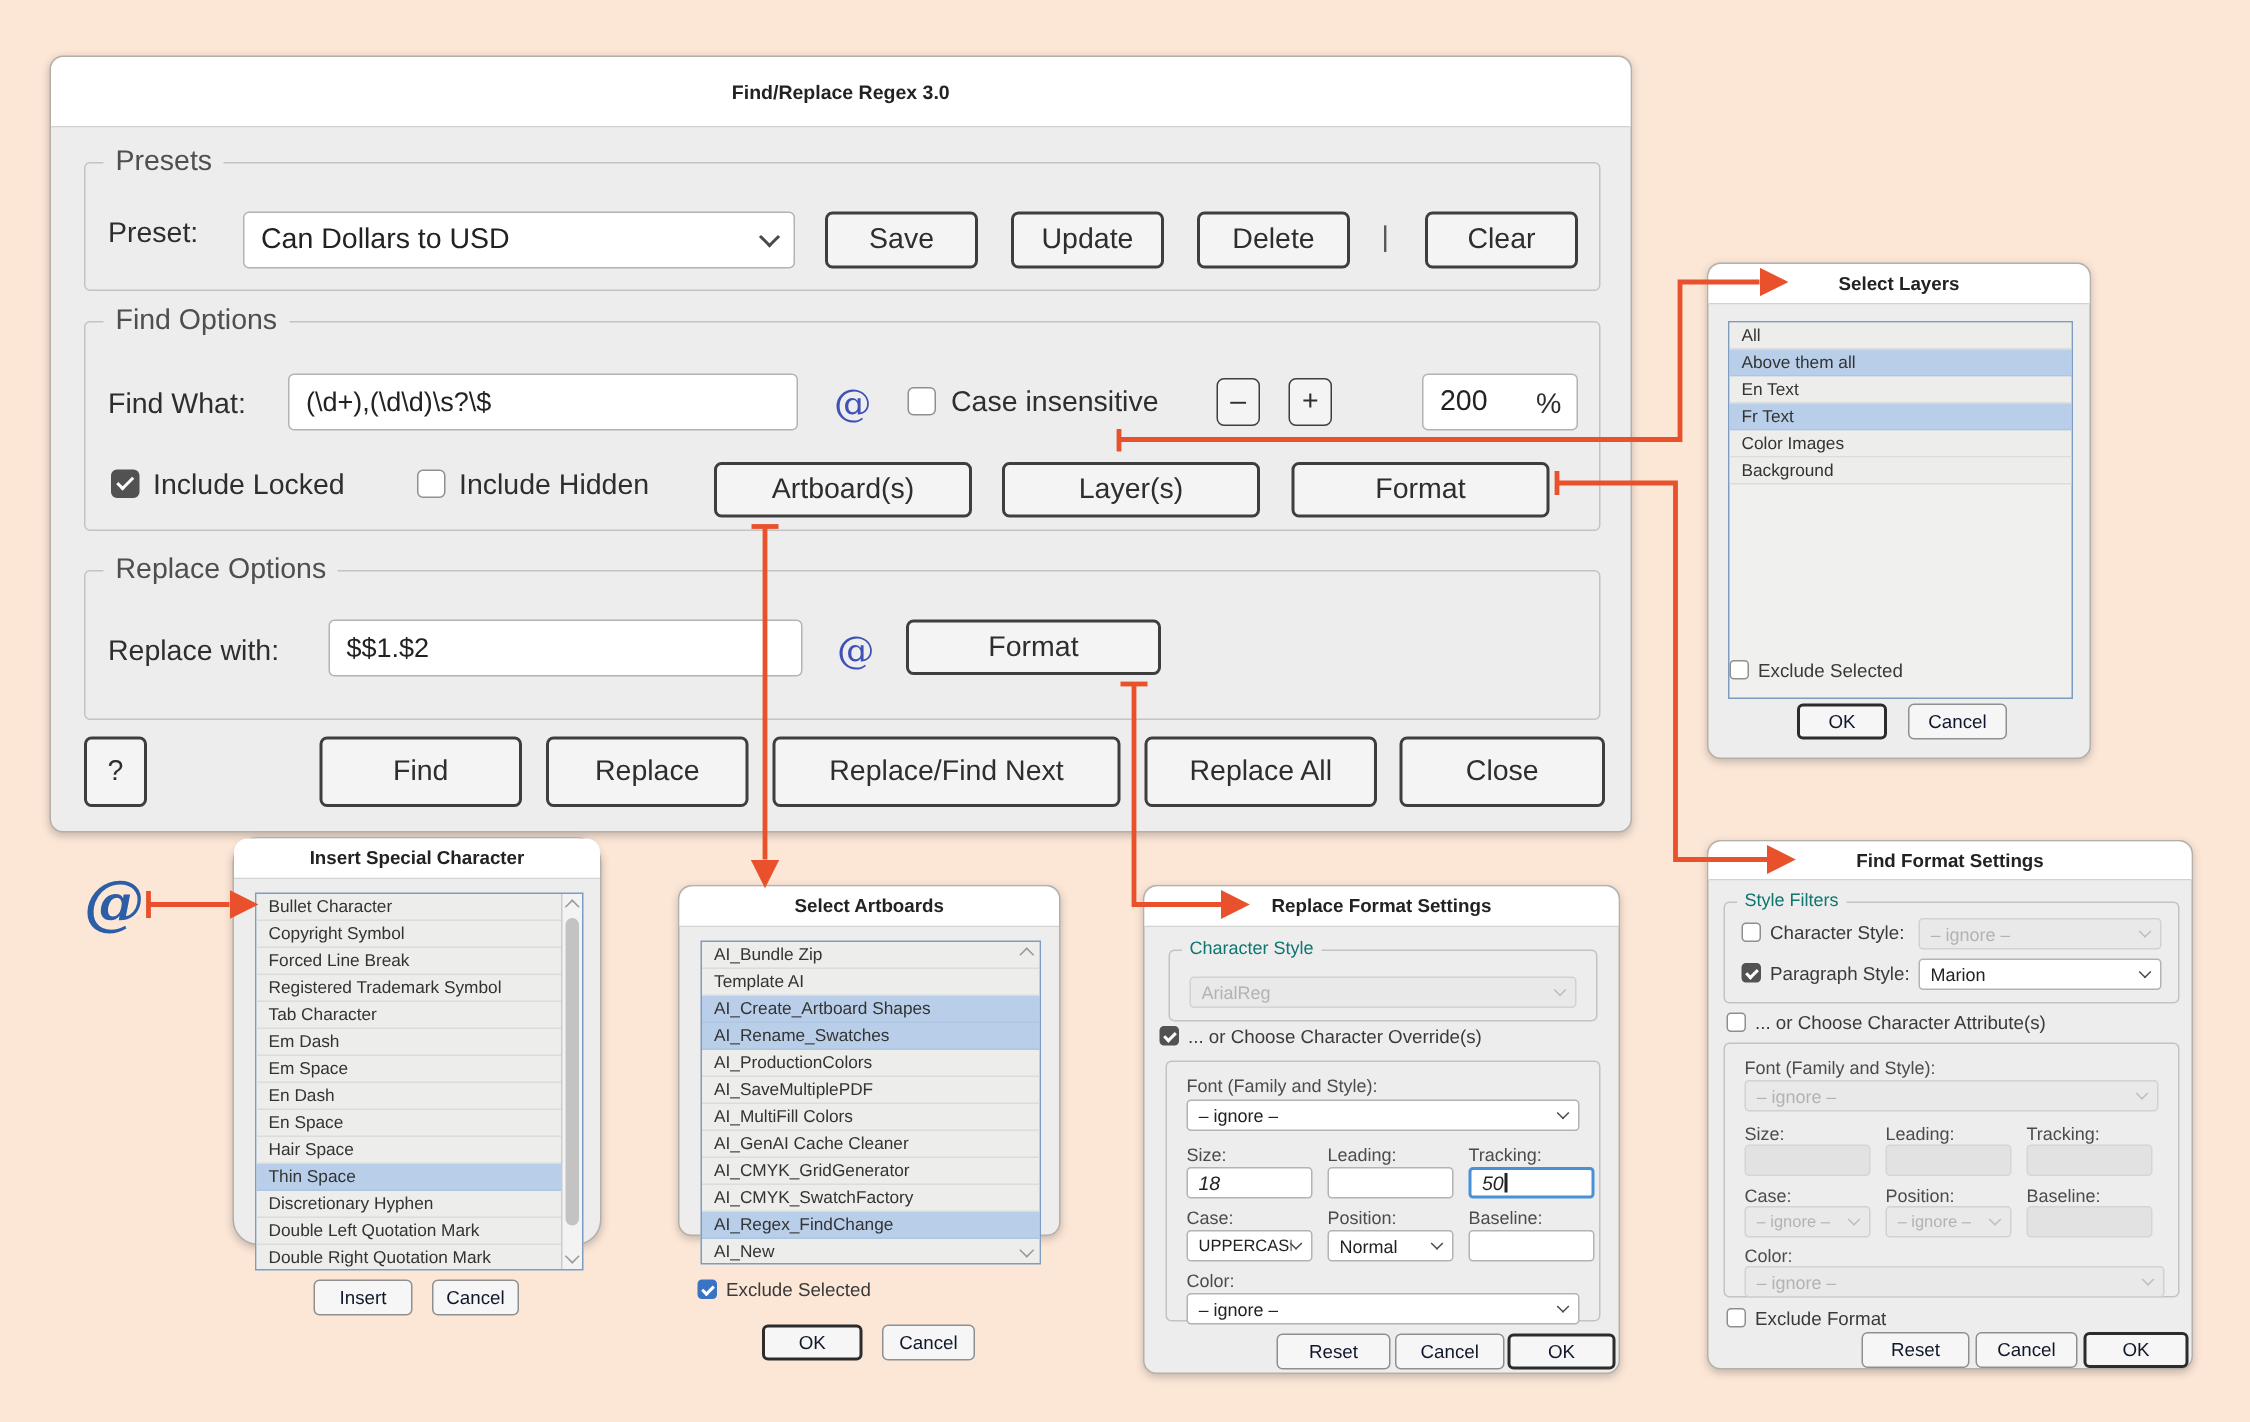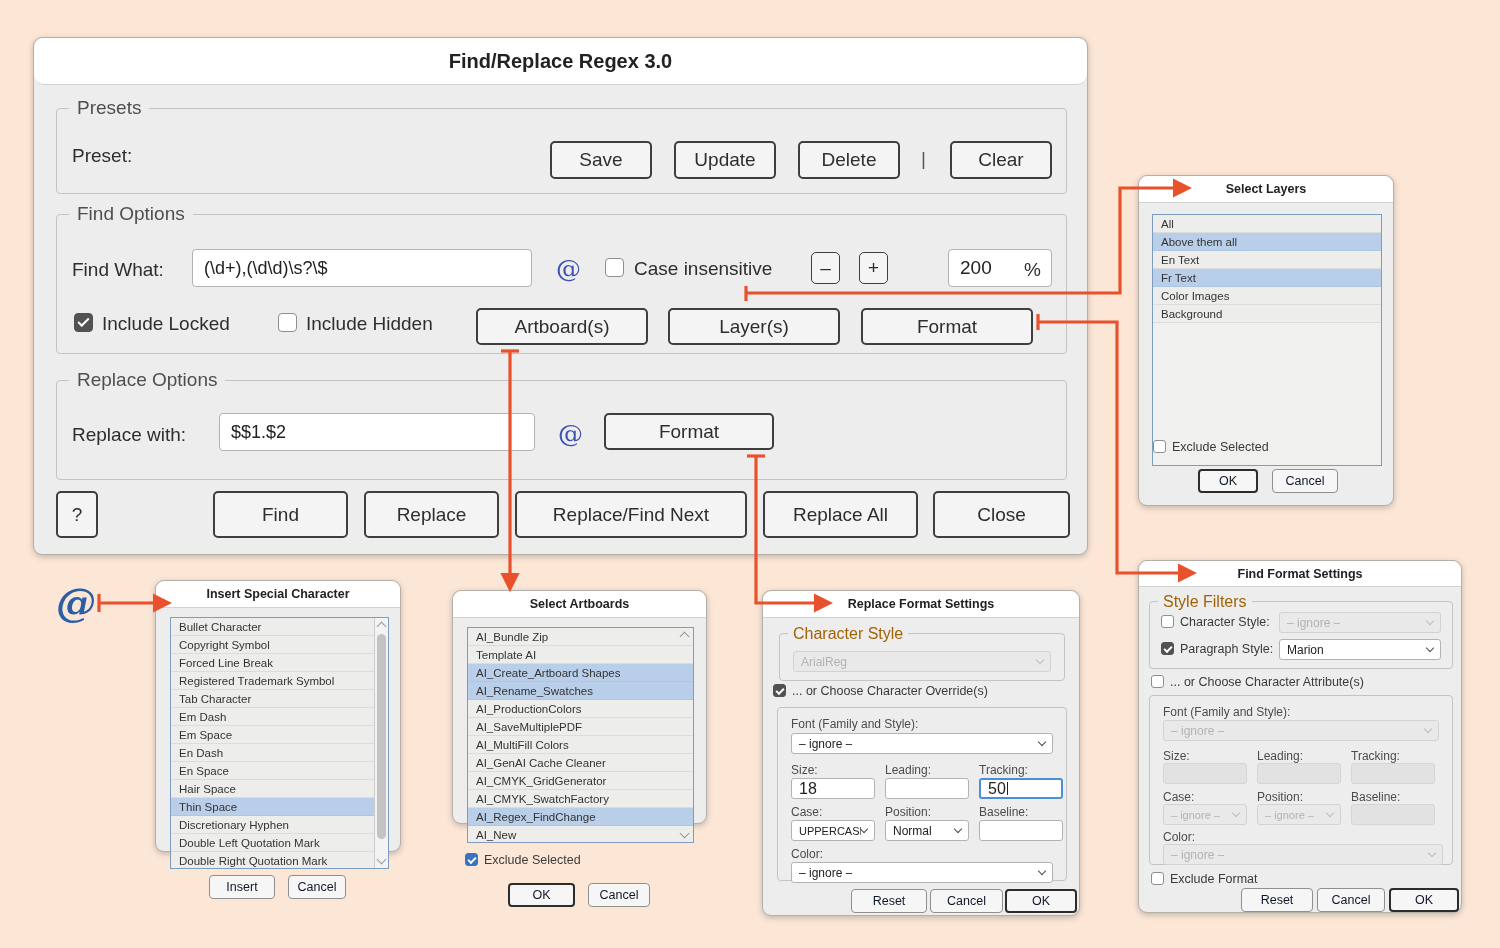--- a/index.html
+++ b/index.html
@@ -4,44 +4,44 @@
 <style>
   html,body{margin:0;padding:0;}
   body{width:1500px;height:948px;position:relative;background:#fce7d7;
        font-family:"Liberation Sans", sans-serif; color:#2e2e2e; overflow:hidden;}
 
   .dlg{position:absolute;background:#ededed;border:1px solid #b5afa9;border-radius:9px;
        box-shadow:0 2px 6px rgba(0,0,0,.22);box-sizing:border-box;}
   .titlebar{position:absolute;left:0;right:0;top:0;background:#fff;border-bottom:1px solid #d2d2d2;
        border-radius:9px 9px 0 0;display:flex;align-items:center;justify-content:center;
        font-weight:bold;color:#222;}
-  .tb-lg{height:46px;font-size:20px;border-radius:10px;}
+  .tb-lg{height:46px;font-size:13px;}
   .tb-sm{height:26px;font-size:12.5px;}
 
   .lbl{position:absolute;font-size:19px;color:#2e2e2e;white-space:nowrap;}
   .lbl-sm{position:absolute;font-size:12.5px;color:#3a3a3a;white-space:nowrap;}
   .lbl-xs{position:absolute;font-size:12px;color:#4c4c4c;white-space:nowrap;text-align:right;}
 
   .btn{position:absolute;display:flex;align-items:center;justify-content:center;cursor:pointer;
        background:#f4f4f4;border:2px solid #3e3e3e;border-radius:5px;font-size:19px;color:#2e2e2e;
        box-sizing:border-box;}
   .btn-step{border-width:1.5px;font-size:19px;}
   .btn-sm{position:absolute;display:flex;align-items:center;justify-content:center;cursor:pointer;
        background:#f6f6f6;border:1px solid #8f8f8f;border-radius:4px;font-size:12.5px;color:#0f172a;
        box-sizing:border-box;}
   .btn-sm.default{border:2px solid #2c2c2c;}
 
   .fs{position:absolute;border:1px solid #c3c3c3;border-radius:4px;box-sizing:border-box;}
   .fs>.legend{position:absolute;top:-12px;left:12px;background:#ededed;padding:0 8px;
        font-size:19px;color:#4f4f4f;white-space:nowrap;}
-  .fs-sm>.legend{top:-9px;left:8px;font-size:16px;padding:0 5px;color:#a16207;}
+  .fs-sm>.legend{top:-9px;left:8px;font-size:12px;padding:0 5px;color:#0f766e;}
 
   .input{position:absolute;background:#fff;border:1px solid #b3b3b3;border-radius:4px;
        box-sizing:border-box;display:flex;align-items:center;padding:0 11px;font-size:18px;color:#222;}
-  .input-sm{font-size:16px;padding:0 7px;border-radius:3px;}
+  .input-sm{font-size:13px;padding:0 7px;border-radius:3px;font-style:italic;}
   .input.focus{border:2px solid #4a90d9;}
   .input.disabled{background:#e2e2e2;border-color:#d5d5d5;}
 
   .select{position:absolute;background:#fff;border:1px solid #b3b3b3;border-radius:4px;
        box-sizing:border-box;display:flex;align-items:center;justify-content:space-between;
        padding:0 11px;font-size:19px;color:#222;cursor:pointer;}
   .select-sm{font-size:12px;padding:0 7px;border-radius:3px;}
   .select.disabled{background:#e9e9e9;border-color:#d2d2d2;color:#b3b3b3;cursor:default;}
   .chev{width:8px;height:8px;border-right:2px solid #4a4a4a;border-bottom:2px solid #4a4a4a;
        transform:rotate(45deg);margin-top:-5px;flex:none;}
@@ -83,20 +83,24 @@
 
 <div class="dlg" style="left:33px;top:37px;width:1055px;height:518px;">
   <div class="titlebar tb-lg">
       <span>Find/Replace Regex 3.0</span>
     </div>
 
   <div class="fs" style="left:22px;top:70px;width:1011px;height:86px;">
     <span class="legend">Presets</span>
   </div>
   <span class="lbl" style="left:38px;top:107px;">Preset:</span>
+  <div class="select" style="left:128px;top:103px;width:368px;height:38px;">
+    <span class="val">Can Dollars to USD</span>
+    <span class="chev"></span>
+  </div>
   <div class="btn" style="left:516px;top:103px;width:102px;height:38px;">Save</div>
   <div class="btn" style="left:640px;top:103px;width:102px;height:38px;">Update</div>
   <div class="btn" style="left:764px;top:103px;width:102px;height:38px;">Delete</div>
   <span class="lbl" style="left:887px;top:110px;color:#555;">|</span>
   <div class="btn" style="left:916px;top:103px;width:102px;height:38px;">Clear</div>
 
   <div class="fs" style="left:22px;top:176px;width:1011px;height:140px;">
     <span class="legend">Find Options</span>
   </div>
   <span class="lbl" style="left:38px;top:221px;">Find What:</span>
@@ -151,21 +155,21 @@
     <div class="row">Color Images</div>
     <div class="row">Background</div>
   </div>
   <div class="cb cb-sm" style="left:14px;top:264px;"></div>
   <span class="lbl-sm" style="left:33px;top:264px;">Exclude Selected</span>
   <div class="btn-sm default" style="left:59px;top:293px;width:60px;height:24px;">OK</div>
   <div class="btn-sm" style="left:133px;top:293px;width:66px;height:24px;">Cancel</div>
 </div>
 
 <span class="at-big" style="position:absolute;left:56px;top:578px;">@</span>
-<div class="dlg" style="left:155px;top:580px;width:246px;height:272px;">
+<div class="dlg" style="left:155px;top:558px;width:246px;height:272px;border-radius:17px;">
   <div class="titlebar tb-sm">
       <span>Insert Special Character</span>
     </div>
   <div class="list" style="left:14px;top:36px;width:219px;height:252px;">
     <div style="position:absolute;left:0;top:0;right:14px;bottom:0;">
       <div class="row">Bullet Character</div>
       <div class="row">Copyright Symbol</div>
       <div class="row">Forced Line Break</div>
       <div class="row">Registered Trademark Symbol</div>
       <div class="row">Tab Character</div>

